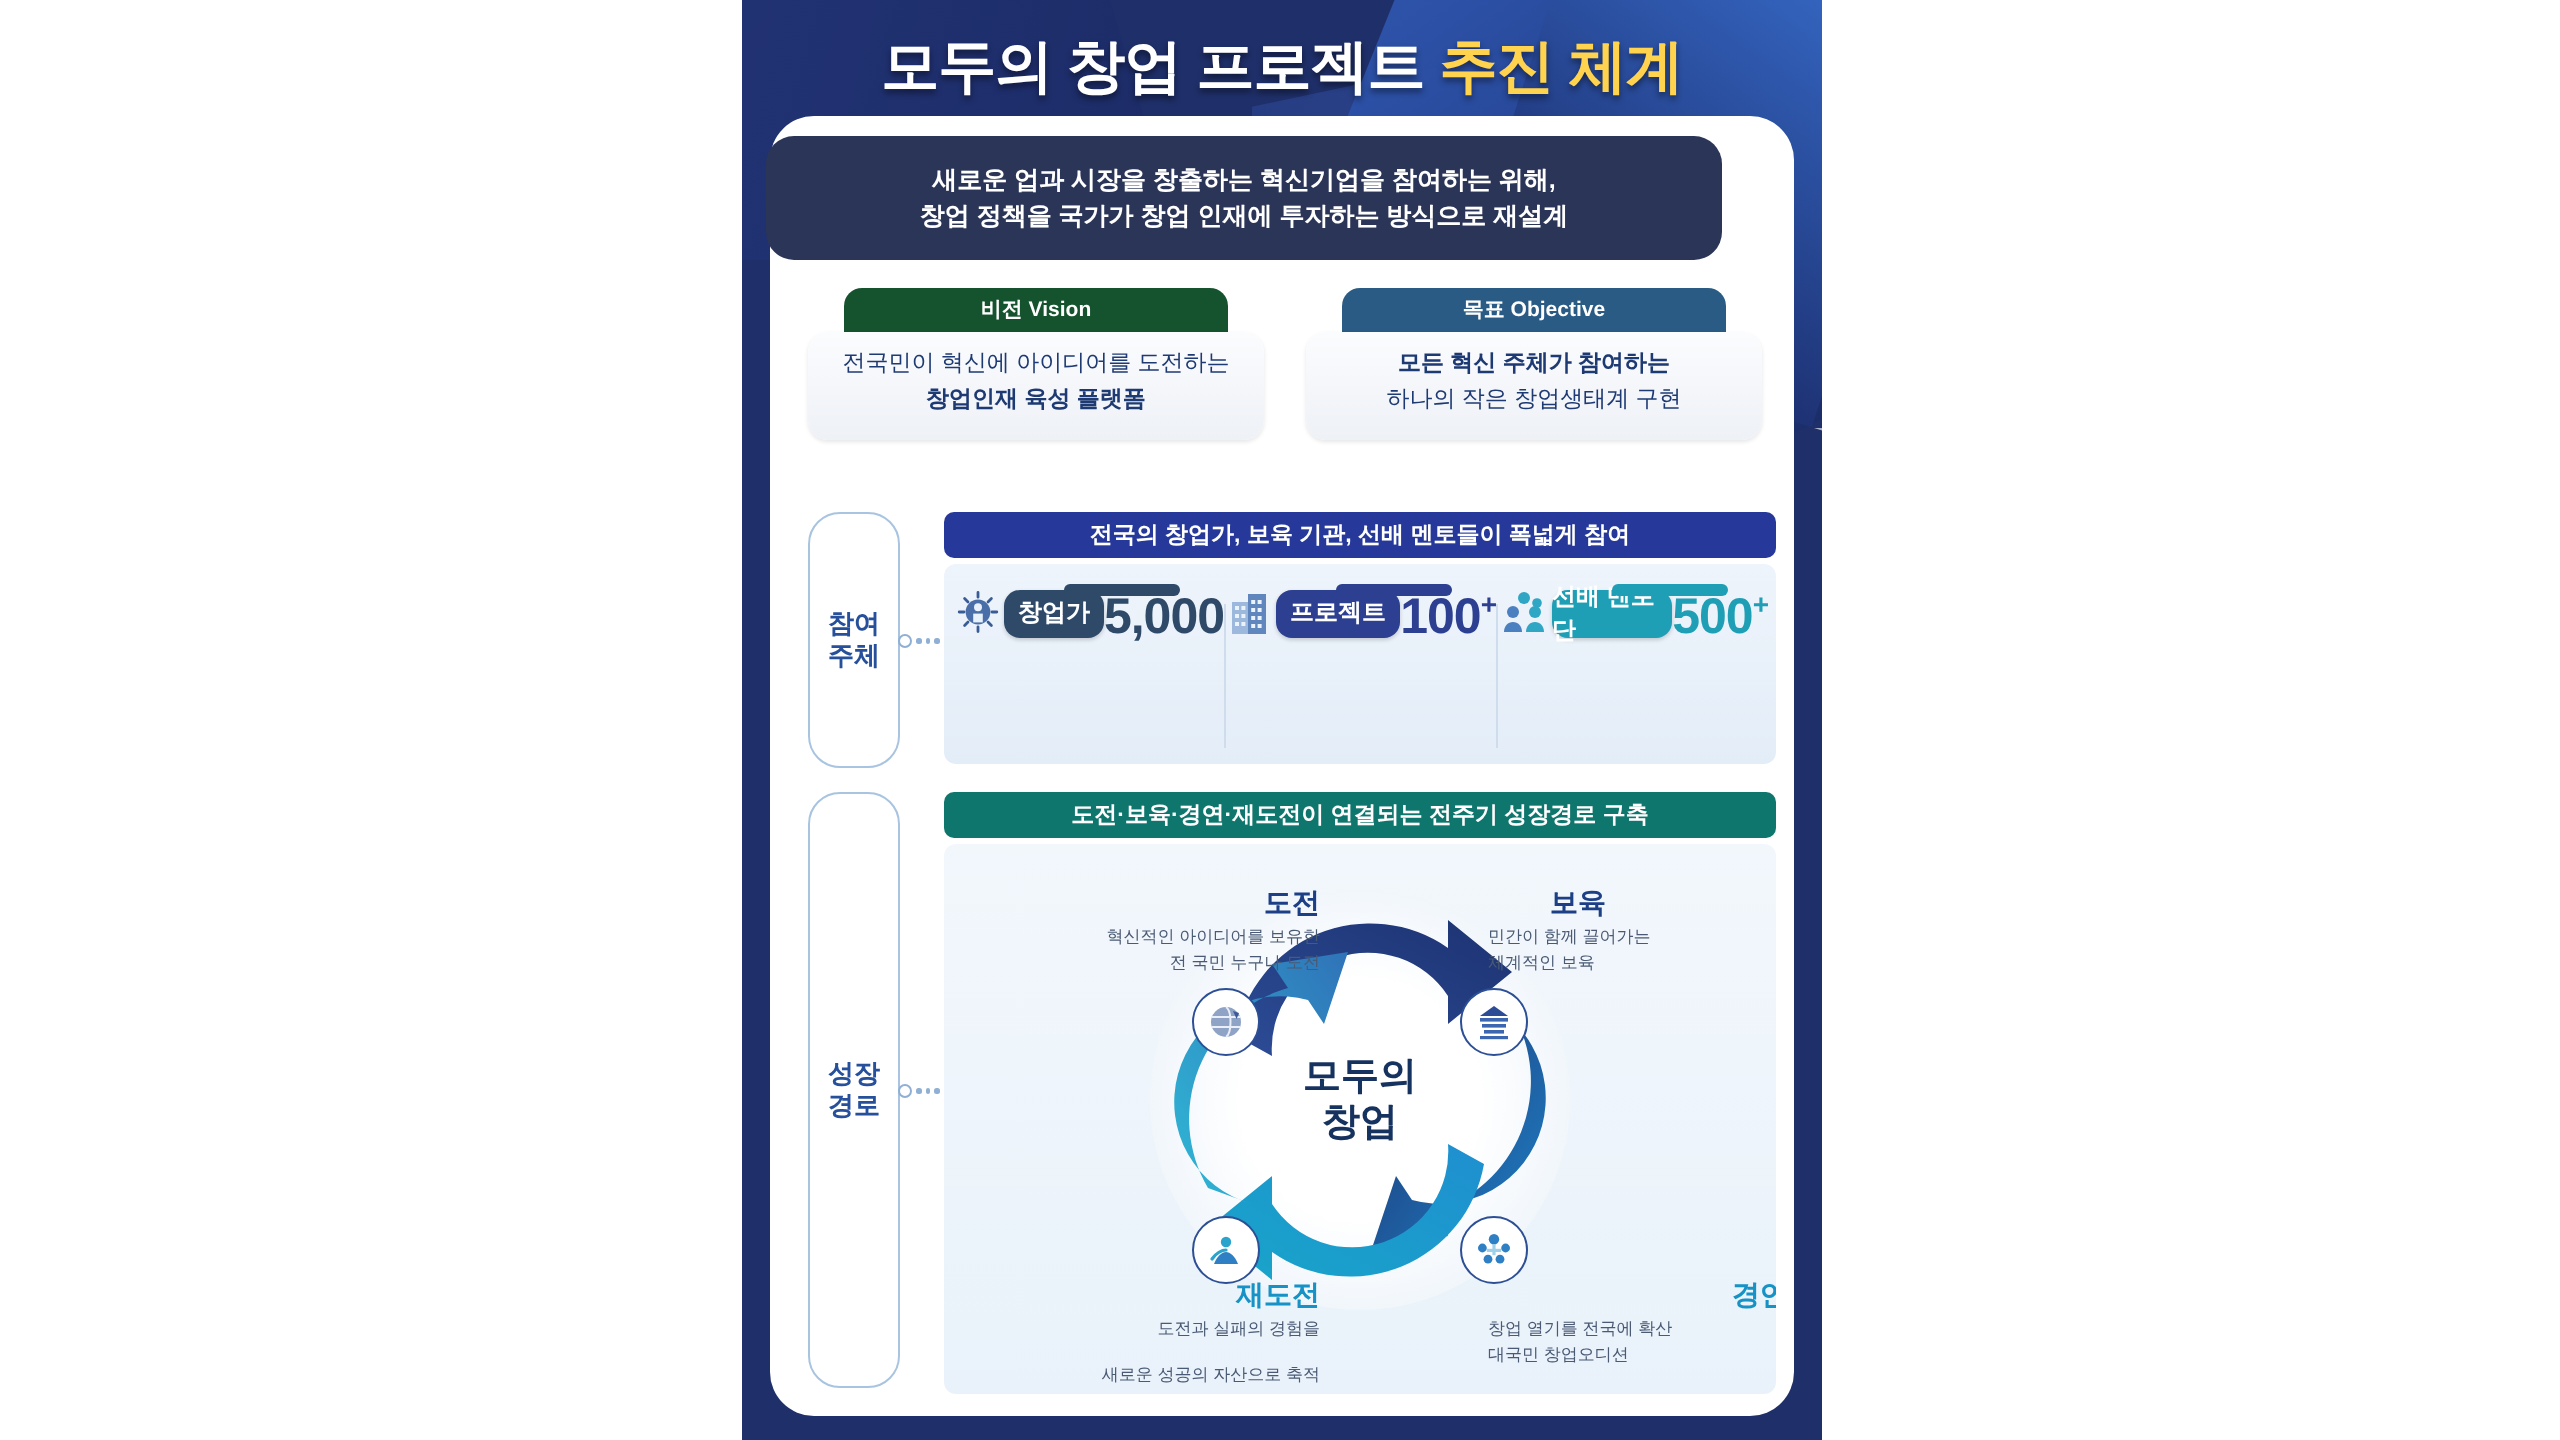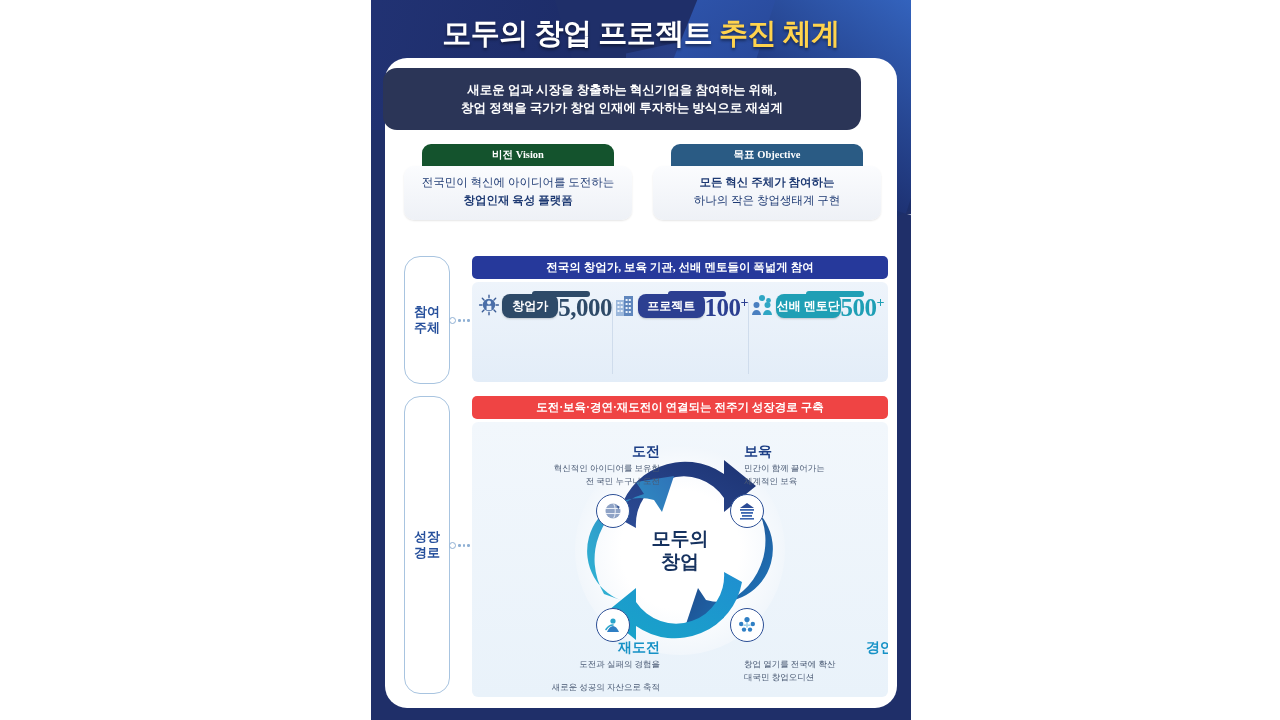--- a/index.html
+++ b/index.html
@@ -2,21 +2,21 @@
 <html><head>
 <meta charset="utf-8">
 <style>
   * { box-sizing: border-box; margin: 0; padding: 0; }
   html, body {
     width: 1280px; height: 720px;
     background: #ffffff;
     font-family: "Liberation Sans", "DejaVu Sans", sans-serif;
     overflow: hidden;
   }
-  #stage { position: relative; width: 1280px; height: 520px; background: #ffffff; font-family: Liberation Serif, serif; }
+  #stage { position: relative; width: 1280px; height: 520px; background: #ffffff; }
 
   
   #poster {
     position: absolute;
     left: 371px; top: 0; width: 540px; height: 720px;
     background: #1f2f69;
     overflow: hidden;
   }
   
   .facet { position: absolute; pointer-events: none; }
@@ -137,21 +137,21 @@
     position: absolute; left: 472px; top: 256px;
     width: 416px; z-index: 8;
   }
   .banner {
     height: 23px; border-radius: 5px;
     display: flex; align-items: center; justify-content: center;
     color: #ffffff; font-size: 11.5px; font-weight: 700;
     white-space: nowrap;
   }
   .banner.navy { background: #26399b; }
-  .banner.bright { background: #ef4444; }
+  .banner.bright { background: #0f766e; }
   #sec1-body {
     margin-top: 3px; height: 100px;
     background: linear-gradient(180deg,#eef4fb 0%,#e3edf8 100%);
     border-radius: 6px;
     display: flex; align-items: flex-start; justify-content: center;
     padding-top: 8px;
   }
   .stat {
     width: 136px; position: relative;
     display: flex; align-items: center;
@@ -226,21 +226,21 @@
   #node-2 { left: 258px; top: 72px; }
   #node-3 { left: 258px; top: 186px; }
   #node-4 { left: 124px; top: 186px; }
 
   .cap-block { position: absolute; z-index: 5; }
   .cap-title { font-size: 14px; font-weight: 700; line-height: 1.1; }
   .cap-sub { font-size: 8.5px; color: #4a5a74; line-height: 1.5; margin-top: 3px; white-space: nowrap; }
   #cap-dojeon { left: 38px; top: 22px; text-align: right; width: 150px; }
   #cap-dojeon .cap-title { color: #1d3f86; }
   #cap-boyuk { left: 272px; top: 22px; text-align: left; width: 150px; }
-  #cap-boyuk .cap-title { color: #1d3f86; }
+  #cap-boyuk .cap-title { color: #1d3f86; margin-left: 31px; }
   #cap-jaedo { left: 38px; top: 218px; text-align: right; width: 150px; }
   #cap-jaedo .cap-title { color: #1792c6; }
   #cap-gyeongyeon { left: 272px; top: 218px; text-align: left; width: 150px; }
   #cap-gyeongyeon .cap-title { color: #1792c6; text-align: right; }
 </style>
 </head>
 <body>
 
 <div id="stage">
 

